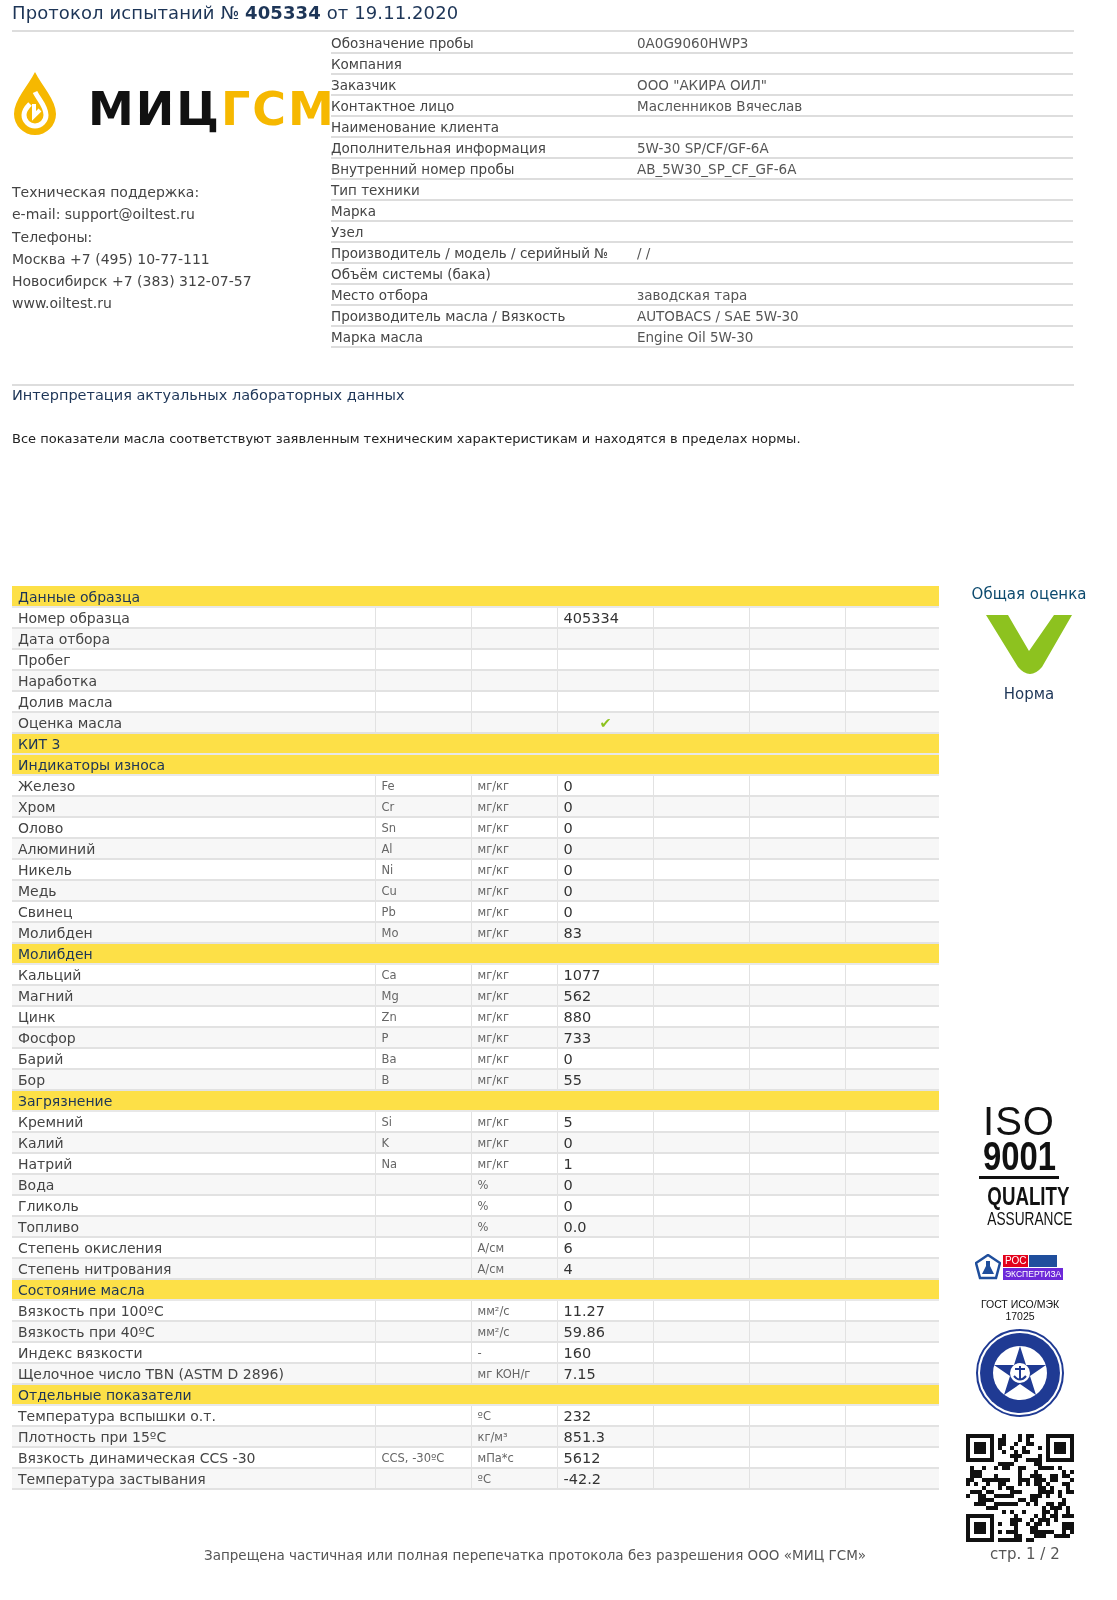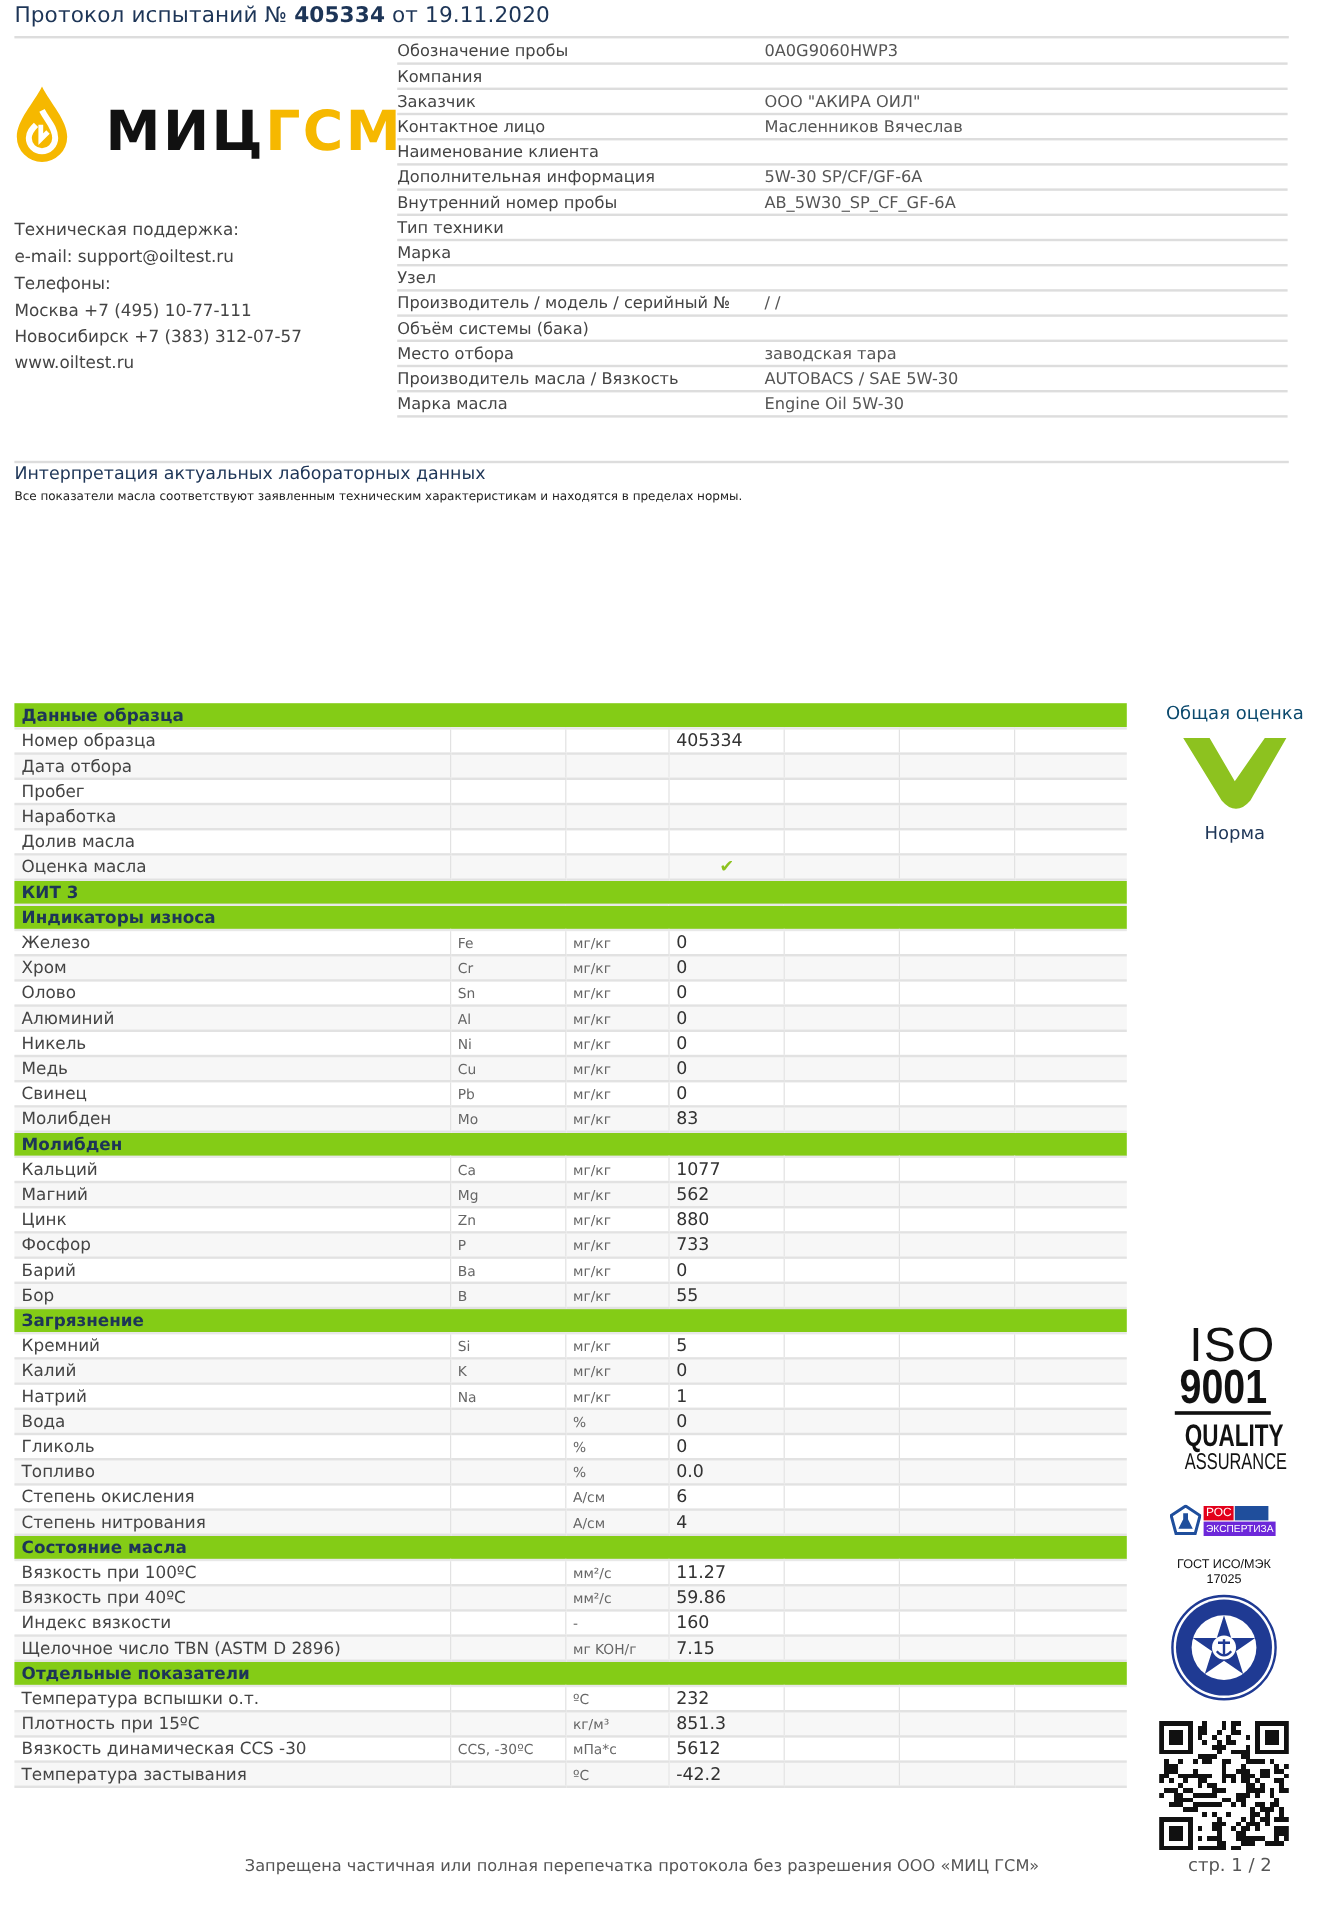--- a/index.html
+++ b/index.html
@@ -18,37 +18,37 @@
 
   .support { position: absolute; left: 12px; top: 181px; font-size: 14px; line-height: 22.3px; color: #444; }
 
   .info-table { position: absolute; left: 331px; top: 33px; width: 742px; }
   .info-row { display: flex; height: 21px; border-bottom: 2px solid #ddd; align-items: flex-end; }
   .info-label { width: 306px; font-size: 13.5px; color: #444; padding-bottom: 1px; }
   .info-value { font-size: 13.5px; color: #555; padding-bottom: 1px; }
 
   .interp-rule { position: absolute; left: 12px; top: 384px; width: 1062px; height: 2px; background: #ddd; }
   .interp-title { position: absolute; left: 12px; top: 387px; font-size: 14.5px; color: #1d3557; }
-  .interp-text { position: absolute; left: 12px; top: 409px; font-size: 10px; color: #222; }
+  .interp-text { position: absolute; left: 12px; top: 431px; font-size: 13px; color: #222; }
 
   .data-table { position: absolute; left: 12px; top: 586px; width: 927px; border-collapse: collapse; table-layout: fixed; }
   .data-table td { height: 21px; padding: 0 0 0 6px; font-size: 14px; color: #444; white-space: nowrap; overflow: hidden; border-bottom: 2px solid #e2e2e2; vertical-align: bottom; line-height: 18px; }
   .data-table td + td { border-left: 1px solid #e2e2e2; }
-  .data-table tr.section td { background: #84cc16; color: #1d3557; font-weight: 700; border-left: none; border-bottom: 2px solid #e8e8e8; }
+  .data-table tr.section td { background: #fde047; color: #1d3557; font-weight: 400; border-left: none; border-bottom: 2px solid #e8e8e8; }
   .data-table tr.even td { background: #f7f7f7; }
   .data-table td.sym, .data-table td.unit { font-size: 11.5px; color: #666; vertical-align: top; padding-top: 1px; }
   .data-table td.val { font-size: 14.5px; color: #333; }
   .check-small { display: inline-block; margin-left: 36px; color: #8dc21f; }
 
   .overall { position: absolute; left: 968px; top: 585px; width: 122px; text-align: center; }
   .overall-title { font-size: 15px; color: #0c4a6e; font-weight: 400; }
   .overall-check { margin: 8px auto 0; width: 90px; height: 68px; }
   .overall-label { font-size: 15px; color: #1d3557; font-weight: 500; margin-top: 2px; }
 
-  .iso { position: absolute; left: 975px; top: 1104px; width: 88px; text-align: right; font-family: "Liberation Sans", sans-serif; color: #111; }
+  .iso { position: absolute; left: 975px; top: 1104px; width: 88px; text-align: center; font-family: "Liberation Sans", sans-serif; color: #111; }
   .iso-1 { font-size: 40px; font-weight: normal; line-height: 34px; letter-spacing: 1px; }
   .iso-2 { font-size: 40px; font-weight: bold; line-height: 36px; transform: scaleX(0.82); }
   .iso-rule { height: 3px; background: #111; margin: 2px 4px 4px; }
   .iso-3 { font-size: 26px; font-weight: bold; line-height: 26px; transform: scaleX(0.72); }
   .iso-4 { font-size: 19px; line-height: 20px; transform: scaleX(0.72); }
 
   .ros { position: absolute; left: 975px; top: 1254px; width: 90px; }
   .ros-logo { display: flex; align-items: center; gap: 2px; }
   .ros-text { font-family: "Liberation Sans", sans-serif; font-size: 10.5px; text-align: center; color: #111; line-height: 12px; margin-top: 18px; }
   .rmrs { position: absolute; left: 975px; top: 1328px; }

